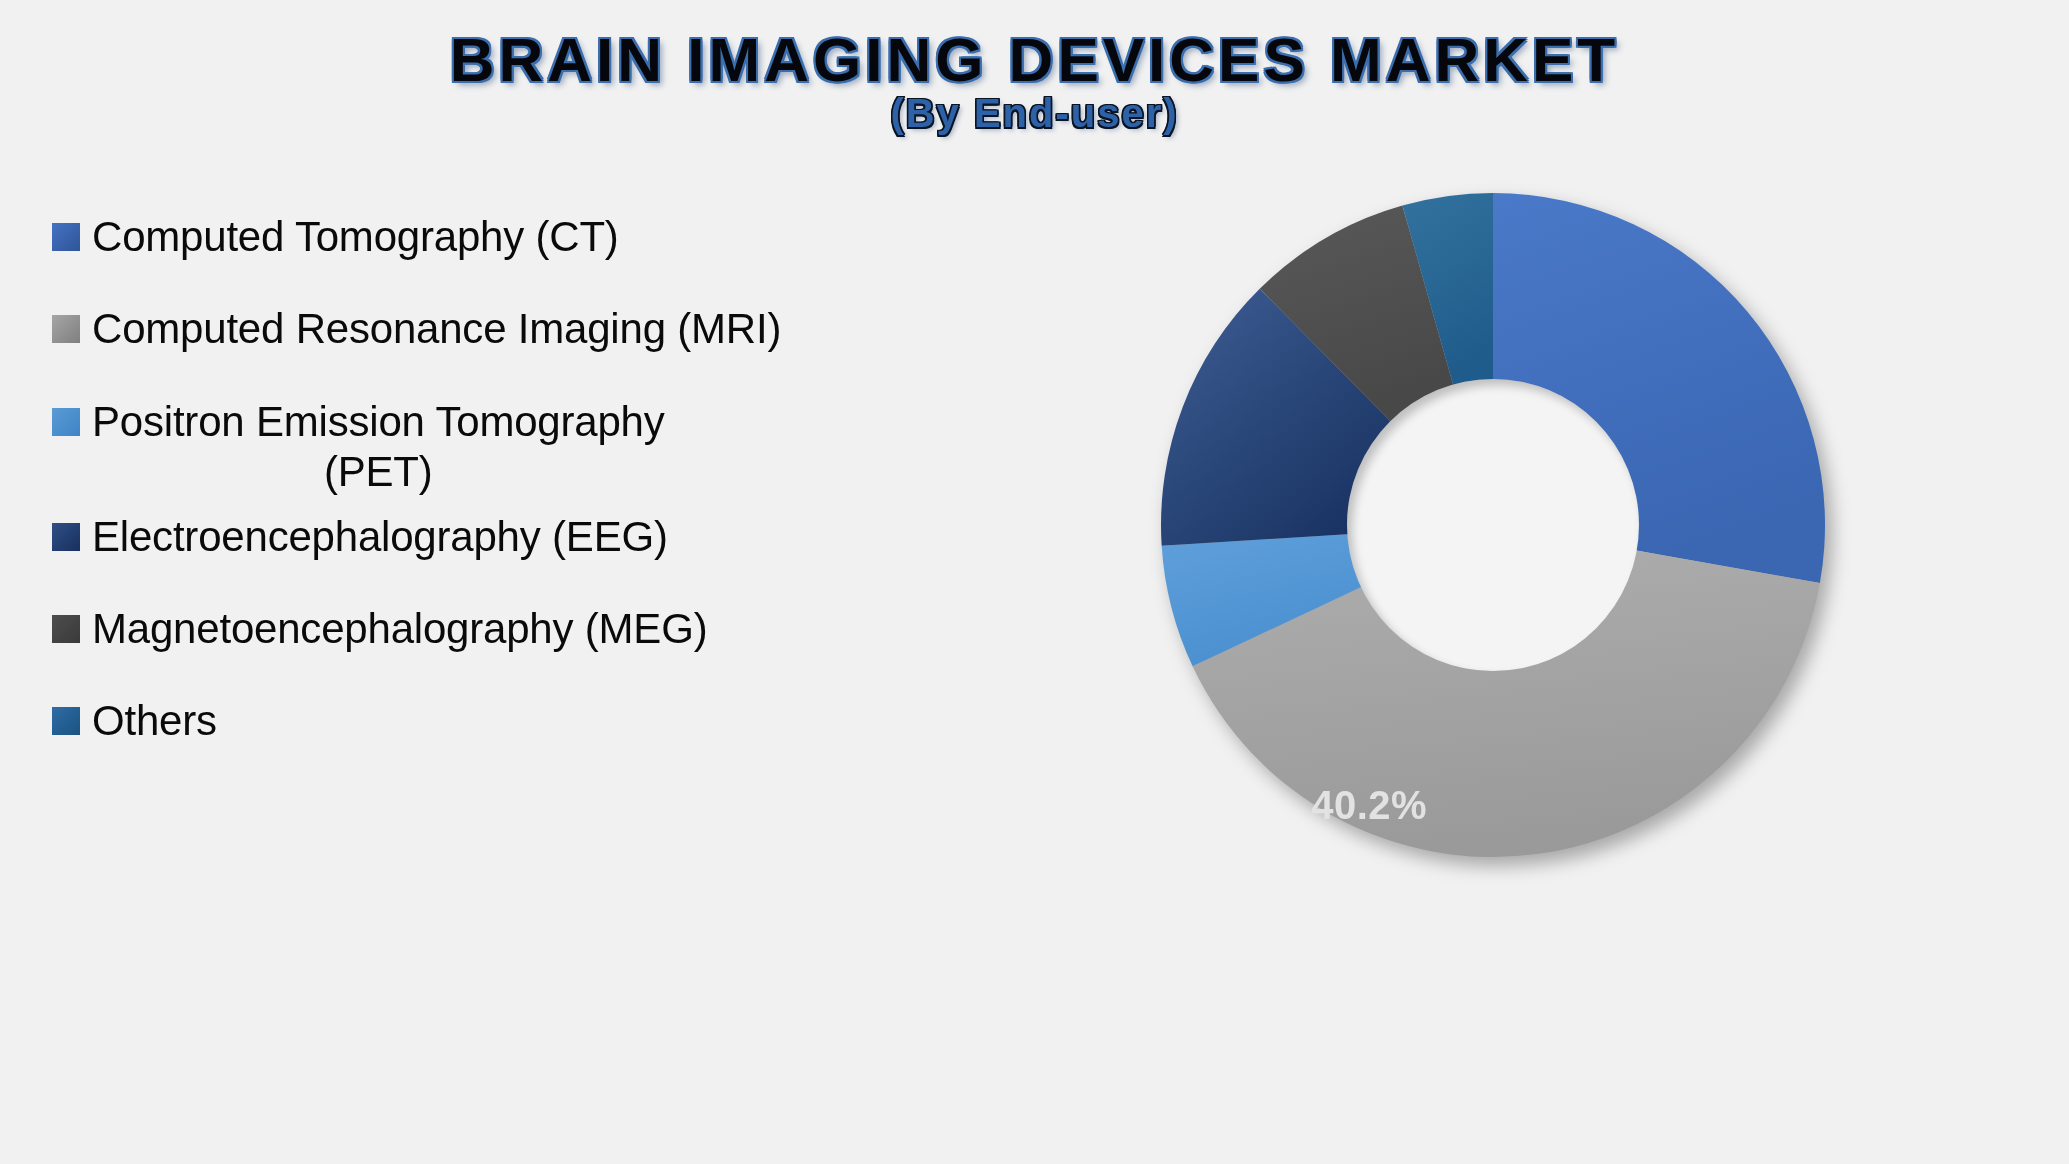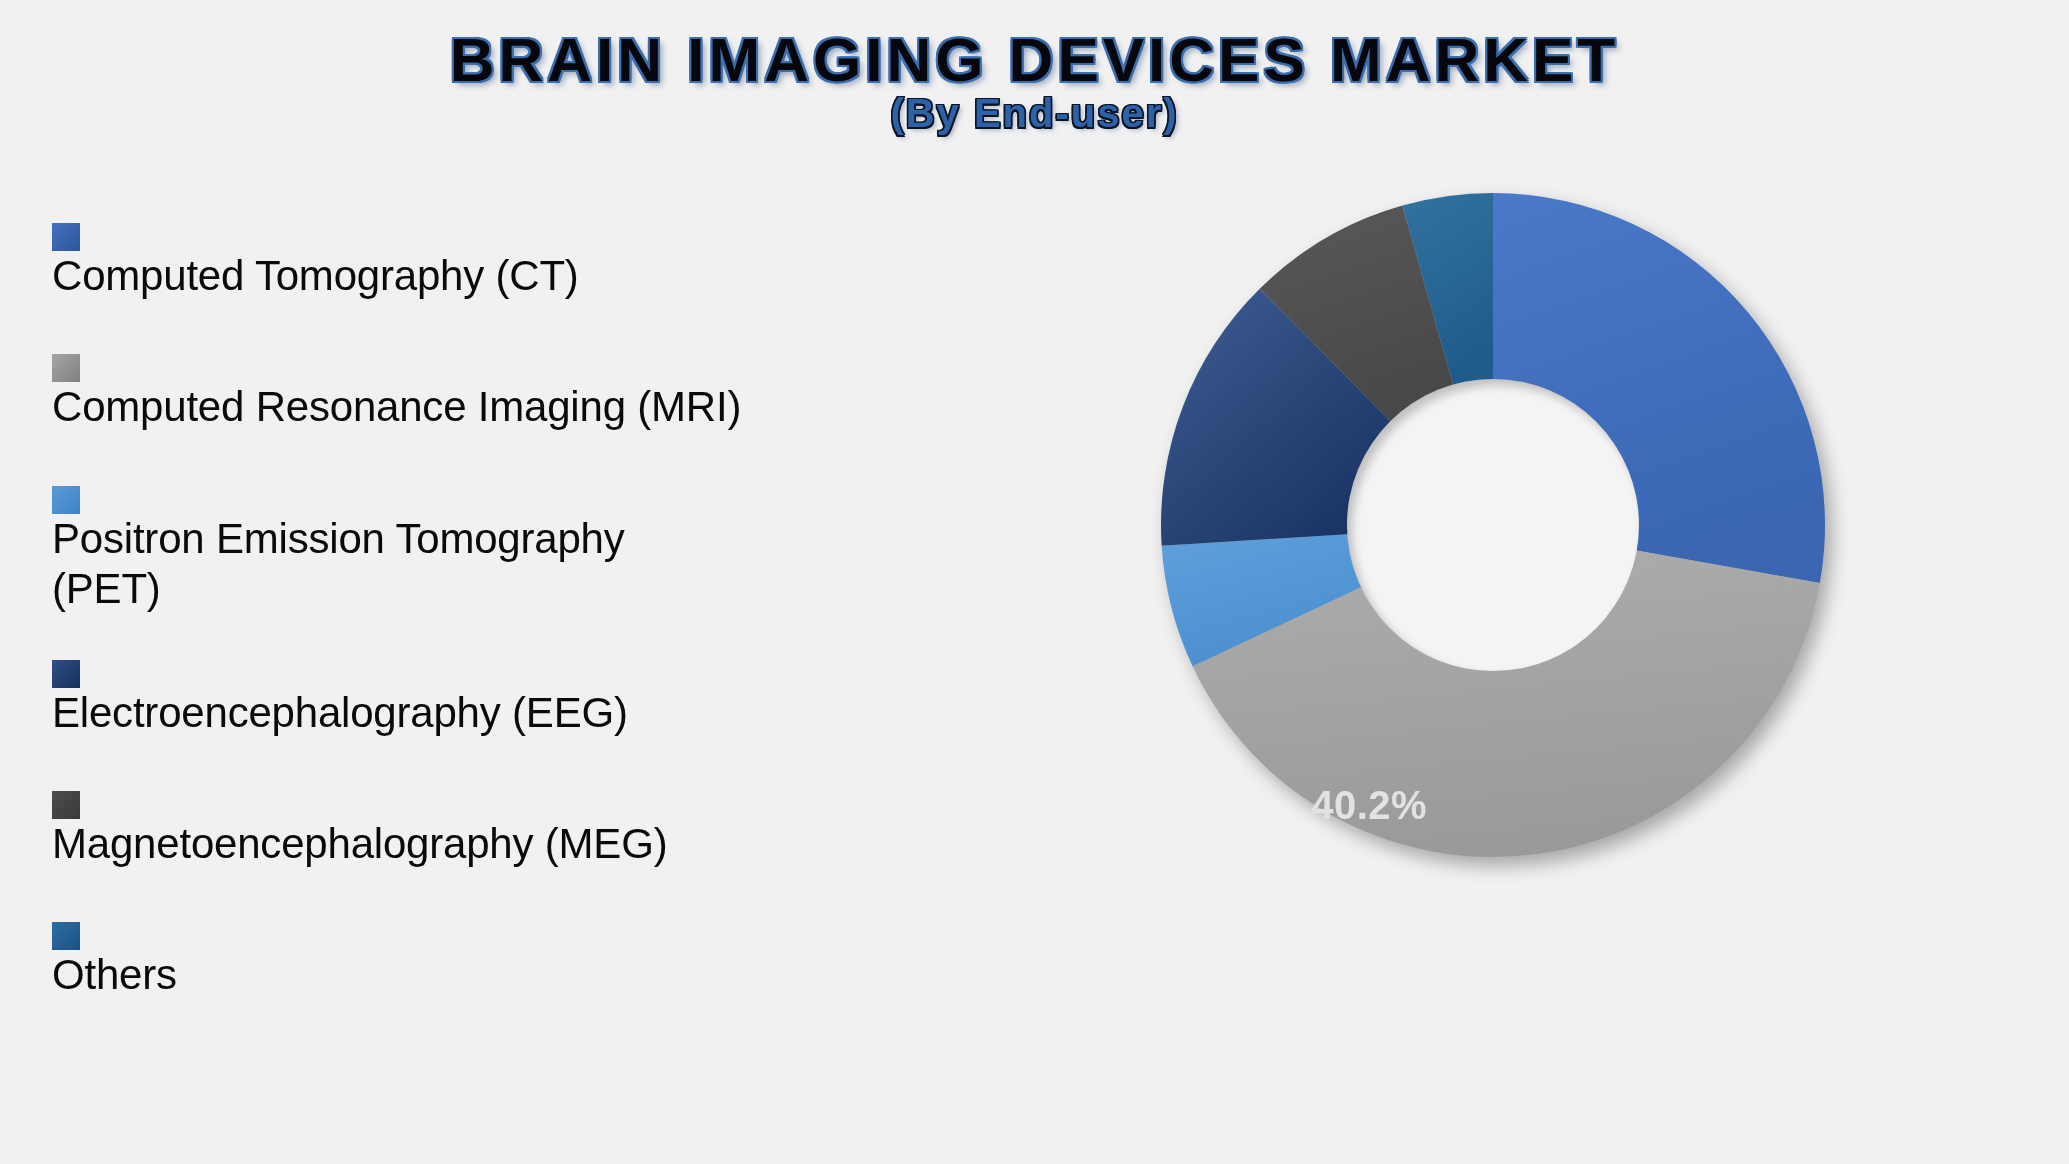--- a/index.html
+++ b/index.html
@@ -67,24 +67,24 @@
   .legend {
     position: absolute;
     left: 52px;
     top: 212px;
     width: 900px;
   }
   .legend-item {
     display: flex;
     align-items: flex-start;
     margin-bottom: 42px;
-    flex-direction: column;
   }
   .legend-item.tight {
-    margin-bottom: 34px;
+    margin-bottom: 14px;
+    text-align: center;
   }
   .legend-swatch {
     flex: 0 0 auto;
     width: 28px;
     height: 28px;
     margin-top: 11px;
     margin-right: 12px;
   }
   .legend-label {
     font-size: 42px;

